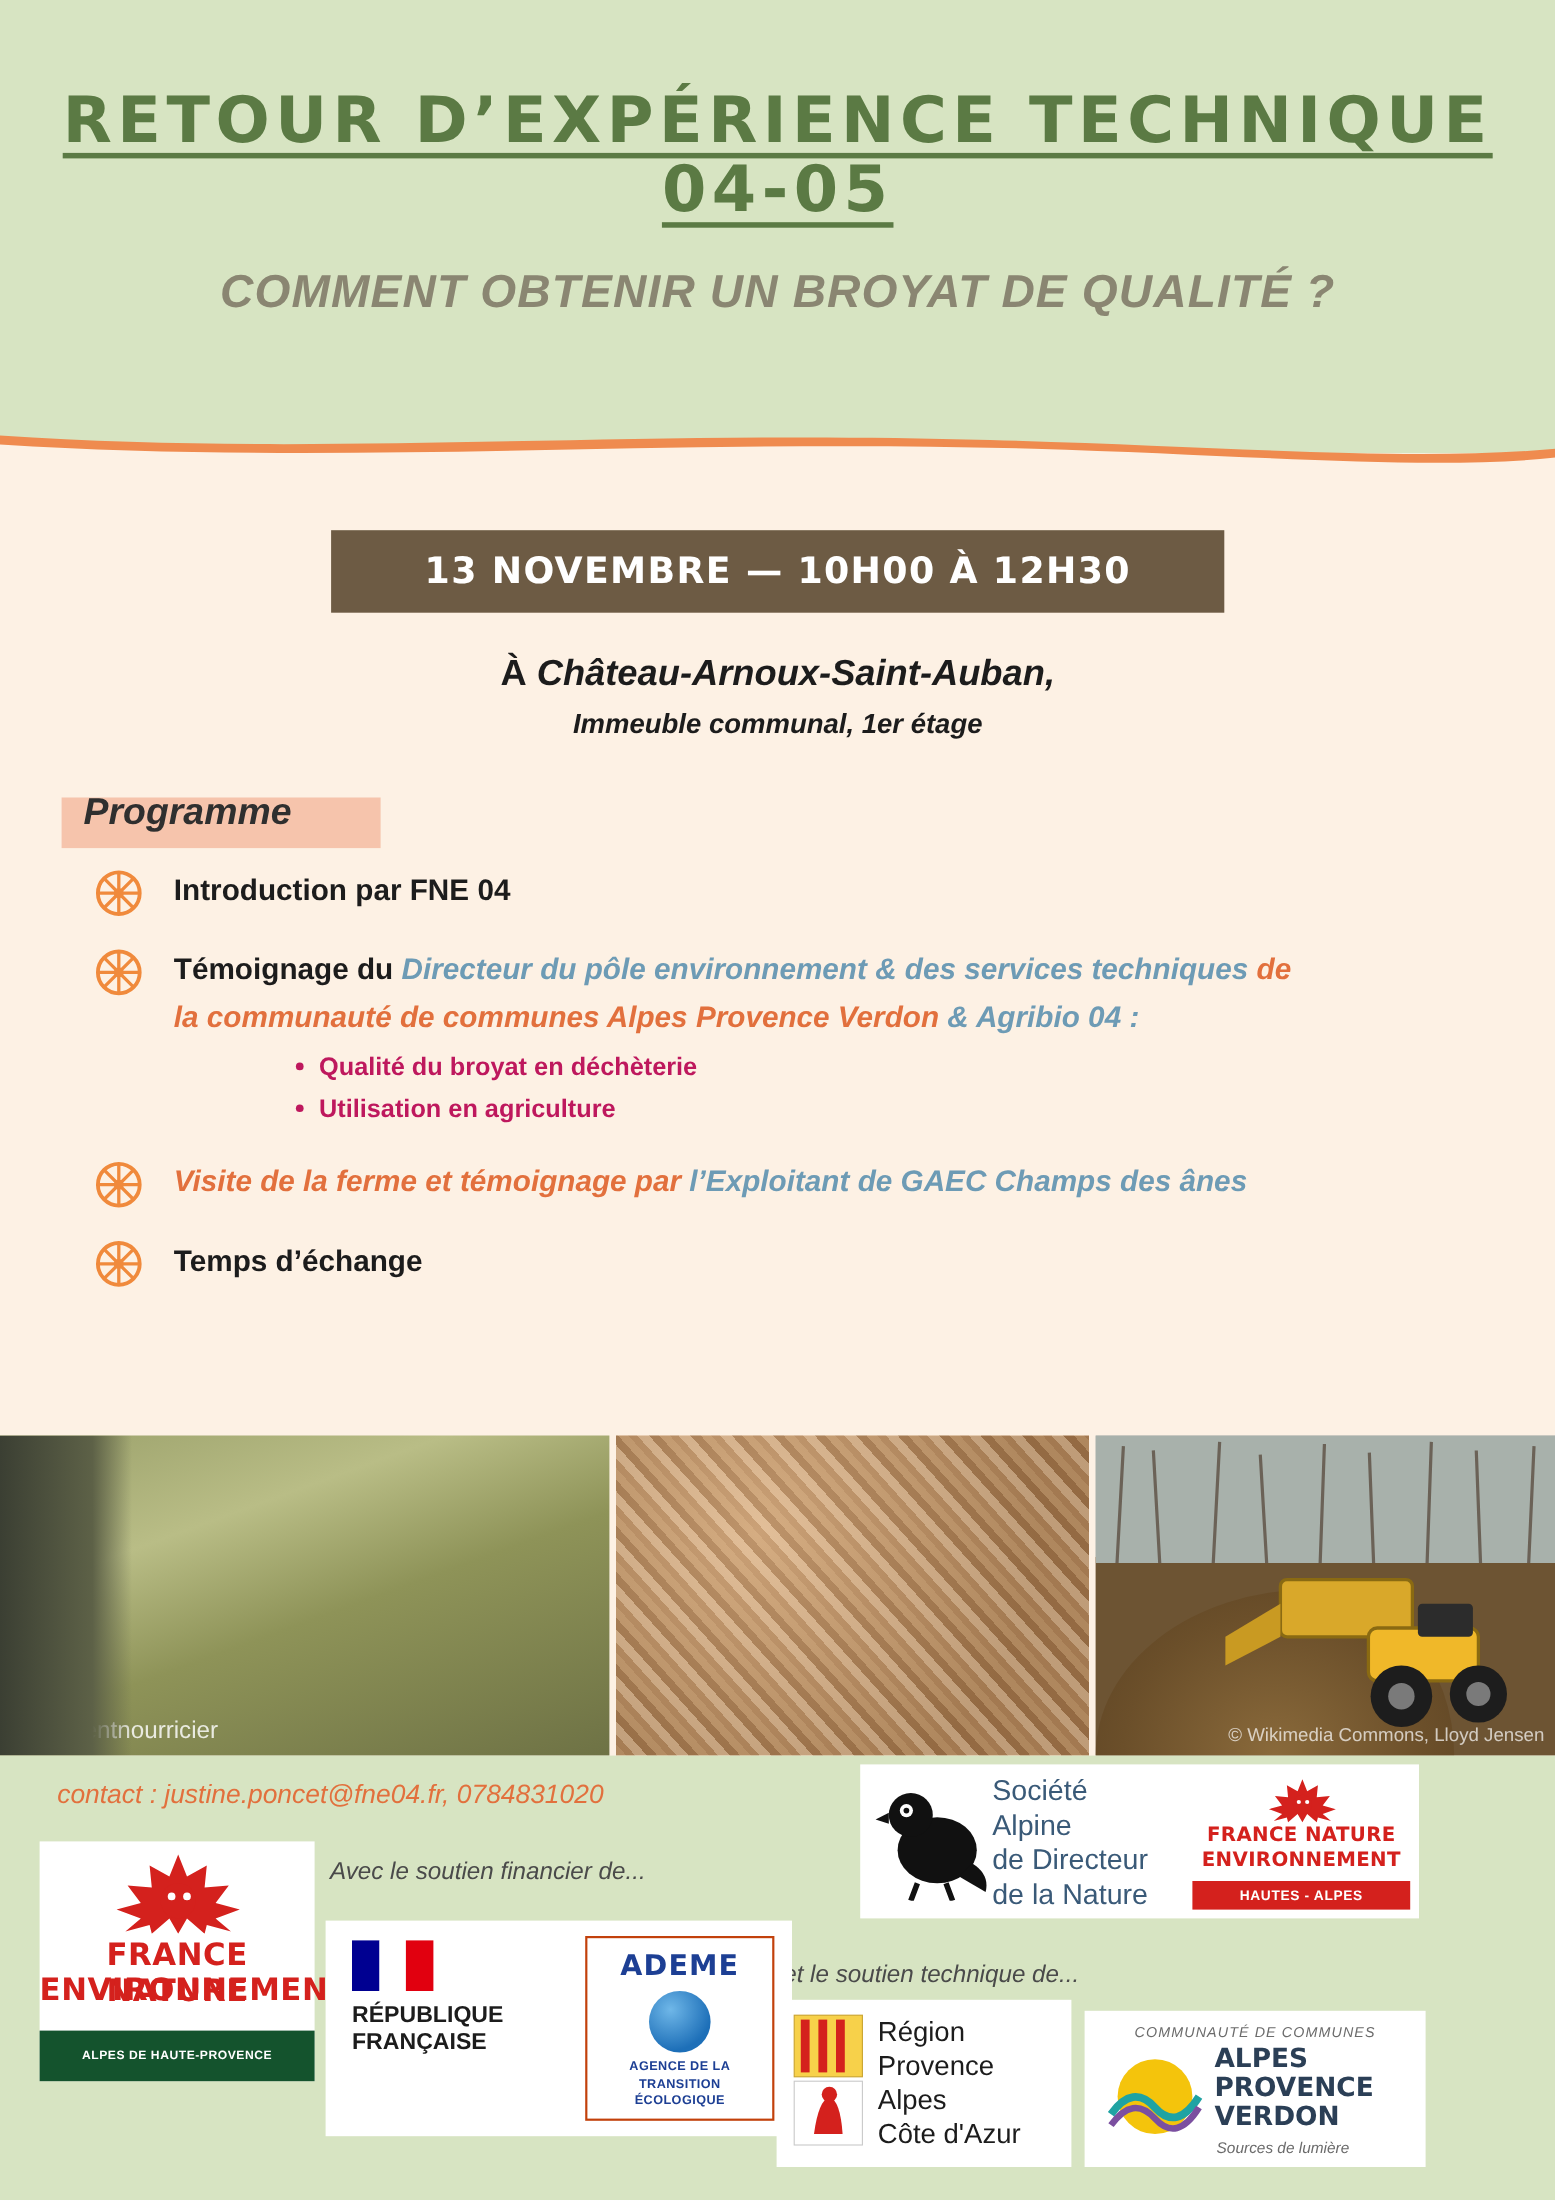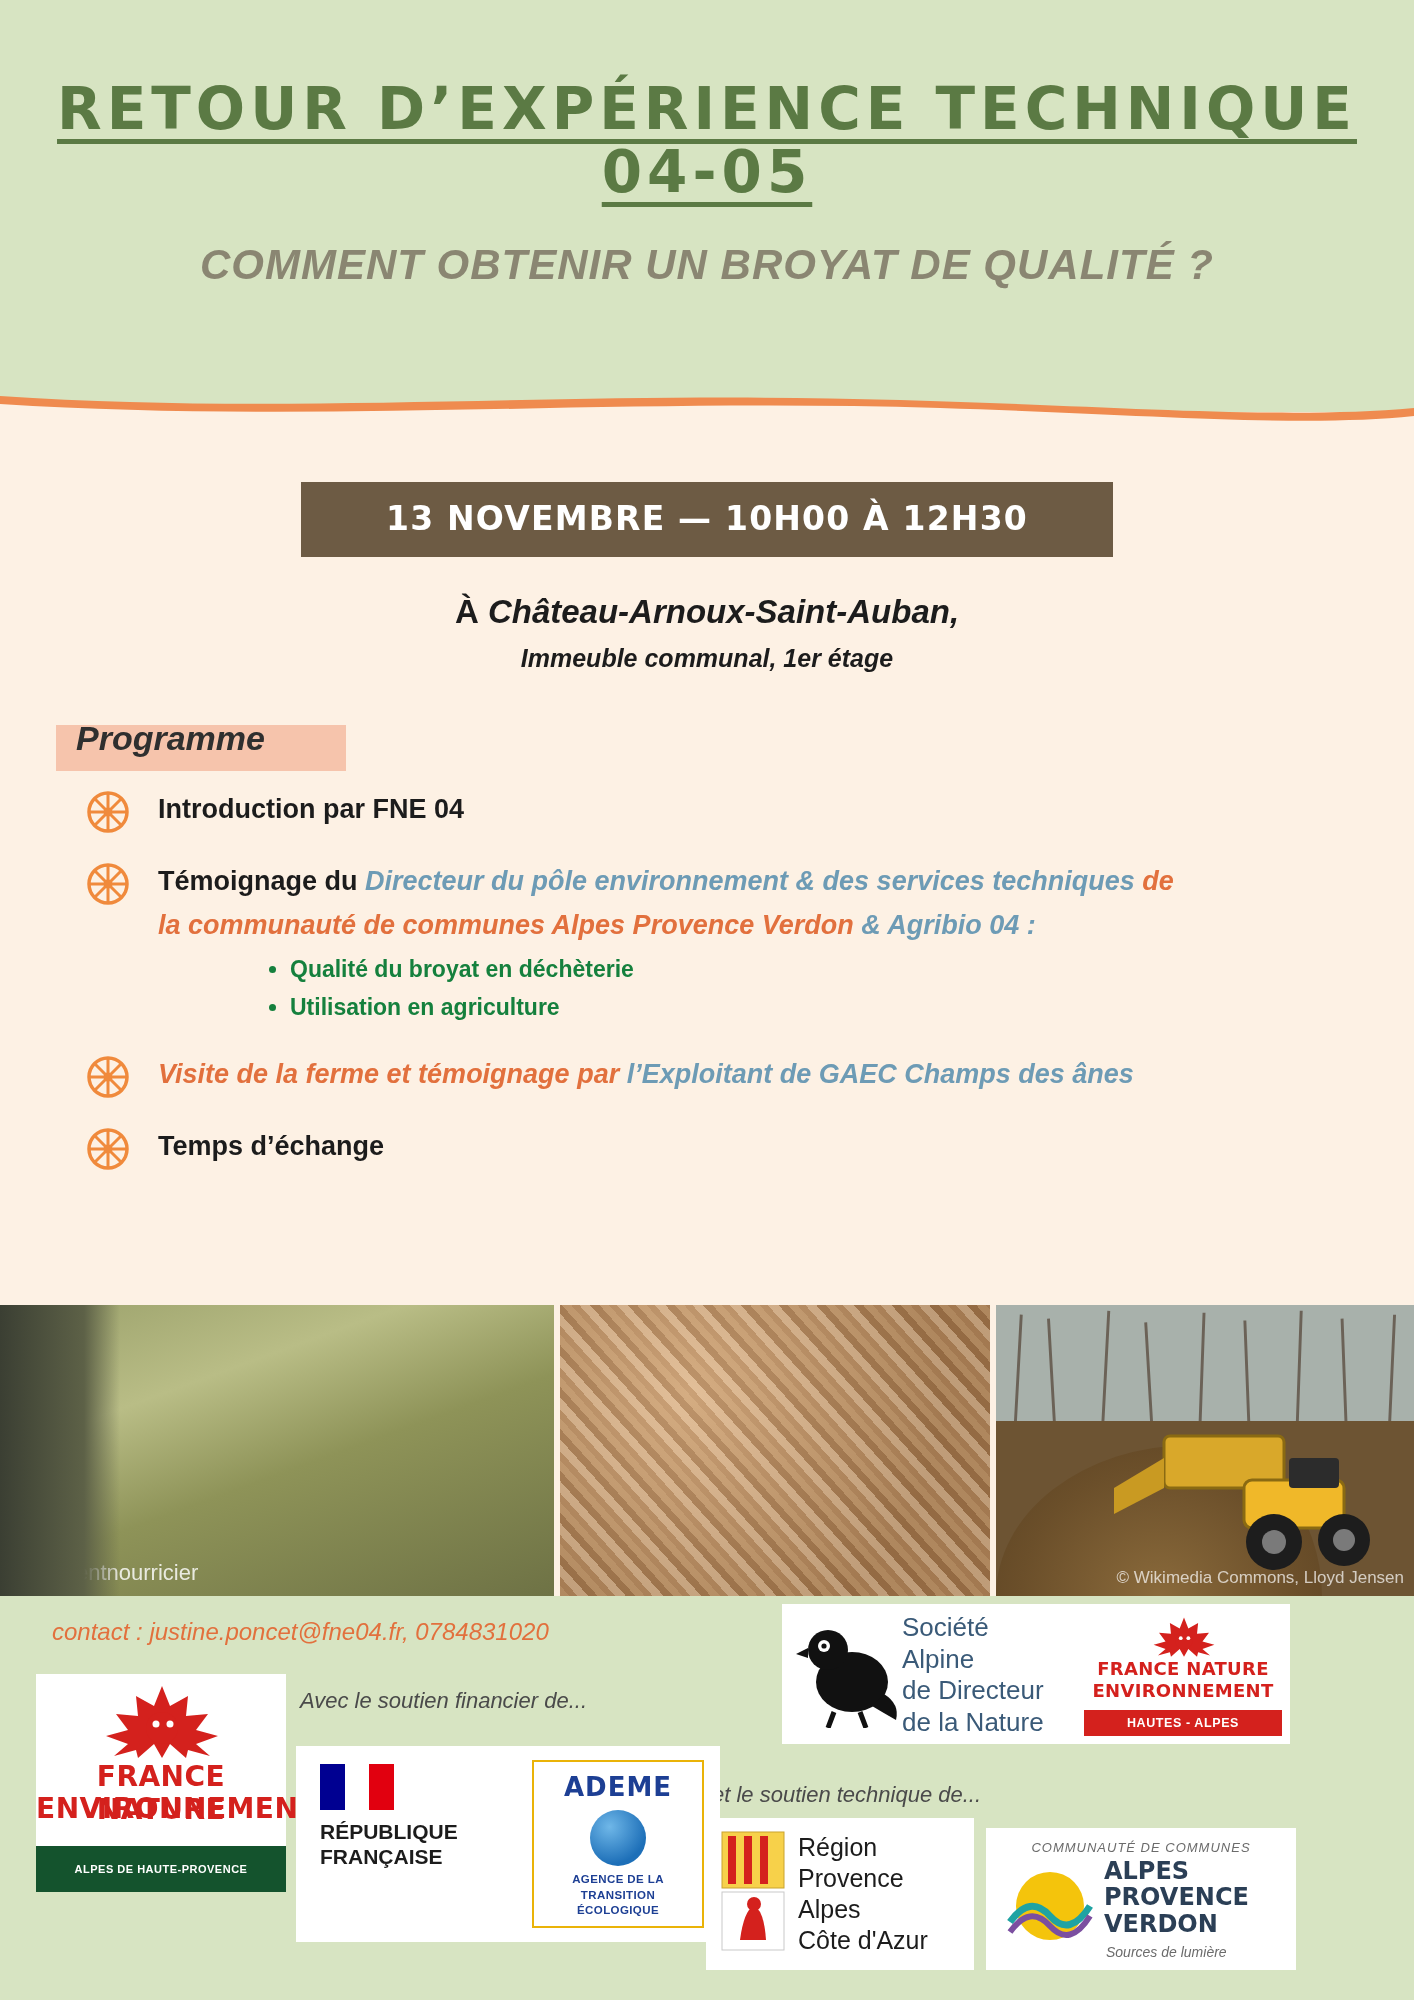--- a/index.html
+++ b/index.html
@@ -139,21 +139,21 @@
   .it { font-style: italic; }
 
   .sub-bullets {
     margin: 4px 0 0 92px;
     padding-left: 40px;
     list-style: disc;
   }
   .sub-bullets li {
     font-size: 23px;
     font-weight: bold;
-    color: #15803d;
+    color: #be185d;
     line-height: 1.65;
   }
 
   
   .photos {
     position: absolute;
     left: 0;
     top: 1305px;
     width: 100%;
     height: 291px;
@@ -249,21 +249,21 @@
   }
 
   
   .rf-ademe { left: 296px; top: 150px; width: 424px; height: 196px; }
   .rf { position:absolute; left: 24px; top: 18px; width: 200px; }
   .rf .flag { width: 74px; height: 46px; display:flex; margin-bottom: 10px; }
   .rf .flag i { display:block; width: 24.6px; height: 100%; }
   .rf .b { background:#000091; } .rf .w { background:#fff; } .rf .r { background:#e1000f; }
   .rf .rf-t { font-size: 21px; font-weight: bold; color:#1c1c1c; line-height:1.18; }
   .rf .rf-m { margin-top: 10px; font-size: 15px; font-style: italic; color:#1c1c1c; line-height:1.35; }
-  .ademe { position:absolute; right: 16px; top: 14px; width: 172px; height: 168px; border: 2px solid #eab308; }
+  .ademe { position:absolute; right: 16px; top: 14px; width: 172px; height: 168px; border: 2px solid #c2410c; }
   .ademe .ad-t { text-align:center; margin-top: 10px; font-family:"DejaVu Sans",sans-serif; font-weight:bold; font-size: 26px; color:#1d3f94; letter-spacing:1px;}
   .ademe .globe { width: 56px; height: 56px; border-radius:50%; margin: 8px auto 6px auto;
     background: radial-gradient(circle at 35% 30%, #6fb7e8, #1d6fb8 70%); }
   .ademe .ad-s { text-align:center; font-size: 11.5px; font-weight:bold; color:#1d3f94; line-height:1.35; letter-spacing:.4px;}
 
   
   .sapn { left: 782px; top: 8px; width: 508px; height: 140px; }
   .sapn .owl { position:absolute; left: 12px; top: 12px; width: 106px; height: 112px; }
   .sapn .sapn-txt { position:absolute; left: 120px; top: 8px; font-size: 26px; color:#3a5a78; line-height: 1.22; }
   .sapn .fne-ha {

